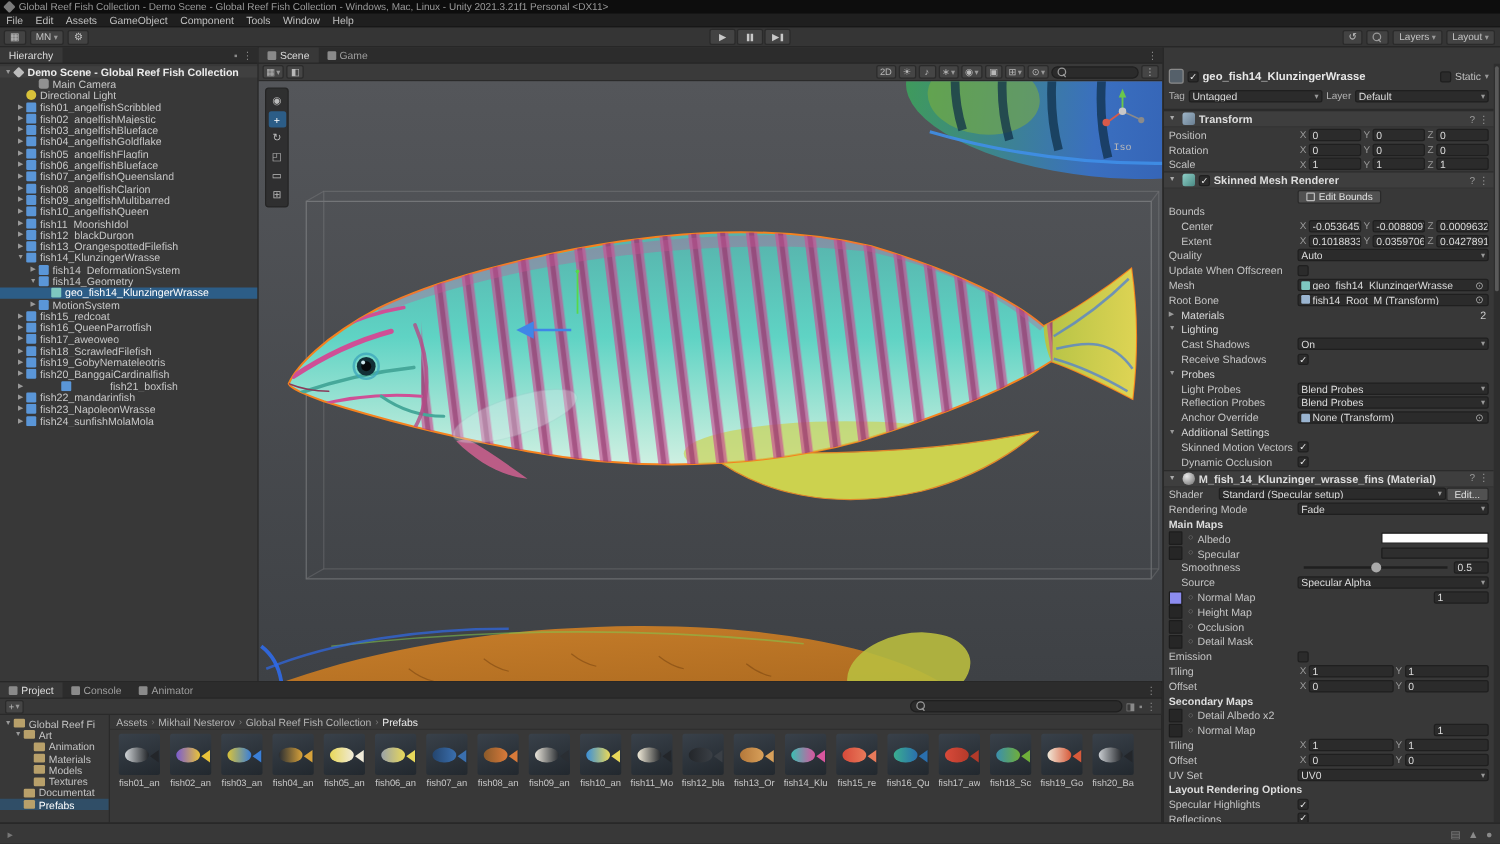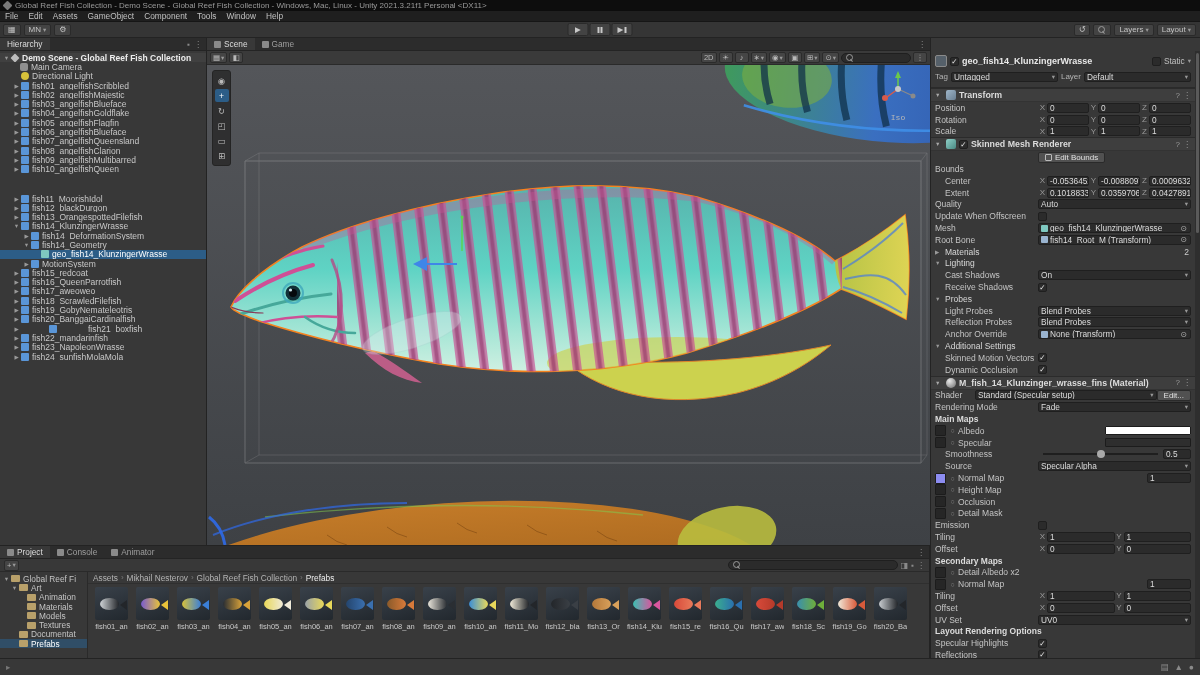--- a/index.html
+++ b/index.html
@@ -185,21 +185,21 @@
         <span>▪</span>
         <span>⋮</span>
       </span>
   </div>
   <div class="h-tree" id="htree">
       <div class="h-row root" style="padding-left: 2px;">
         <span class="h-arrow">▼</span>
         <span class="h-icon ic-scene"></span>
         <span class="h-label">Demo Scene - Global Reef Fish Collection</span>
       </div>
-      <div class="h-row" style="padding-left: 11px;">
+      <div class="h-row" style="padding-left: 22px;">
         <span class="h-arrow"></span>
         <span class="h-icon ic-camera"></span>
         <span class="h-label">Main Camera</span>
       </div>
       <div class="h-row" style="padding-left: 12px;">
         <span class="h-arrow"></span>
         <span class="h-icon ic-light"></span>
         <span class="h-label">Directional Light</span>
       </div>
       <div class="h-row" style="padding-left: 12px;">
@@ -245,21 +245,21 @@
       <div class="h-row" style="padding-left: 12px;">
         <span class="h-arrow">▶</span>
         <span class="h-icon ic-prefab"></span>
         <span class="h-label">fish09_angelfishMultibarred</span>
       </div>
       <div class="h-row" style="padding-left: 12px;">
         <span class="h-arrow">▶</span>
         <span class="h-icon ic-prefab"></span>
         <span class="h-label">fish10_angelfishQueen</span>
       </div>
-      <div class="h-row" style="padding-left: 12px; margin-top: 20px;">
+      <div class="h-row" style="padding-left: 12px;">
         <span class="h-arrow">▶</span>
         <span class="h-icon ic-prefab"></span>
         <span class="h-label">fish11_MoorishIdol</span>
       </div>
       <div class="h-row" style="padding-left: 12px;">
         <span class="h-arrow">▶</span>
         <span class="h-icon ic-prefab"></span>
         <span class="h-label">fish12_blackDurgon</span>
       </div>
       <div class="h-row" style="padding-left: 12px;">

